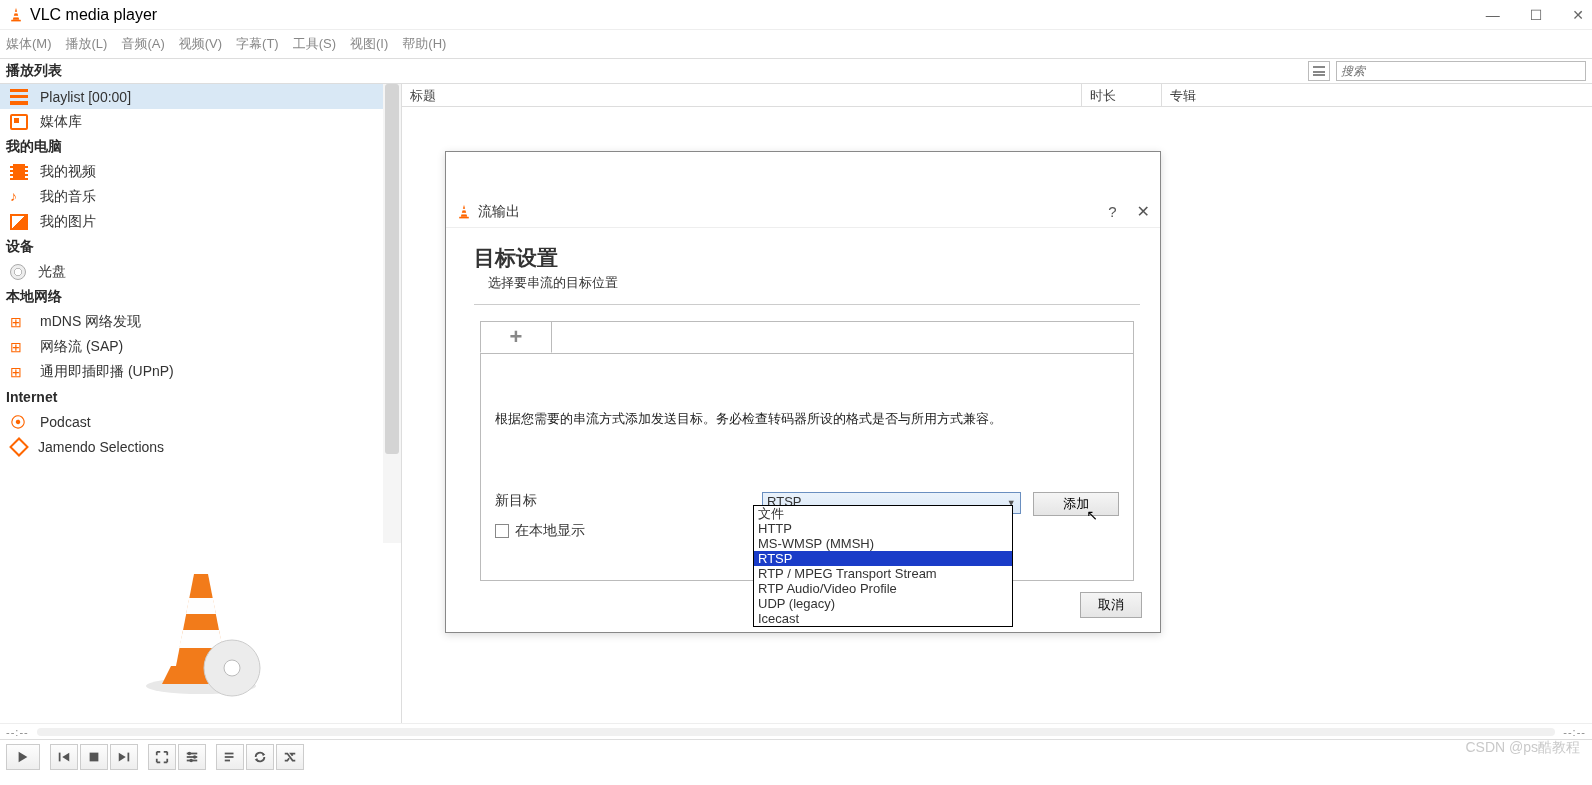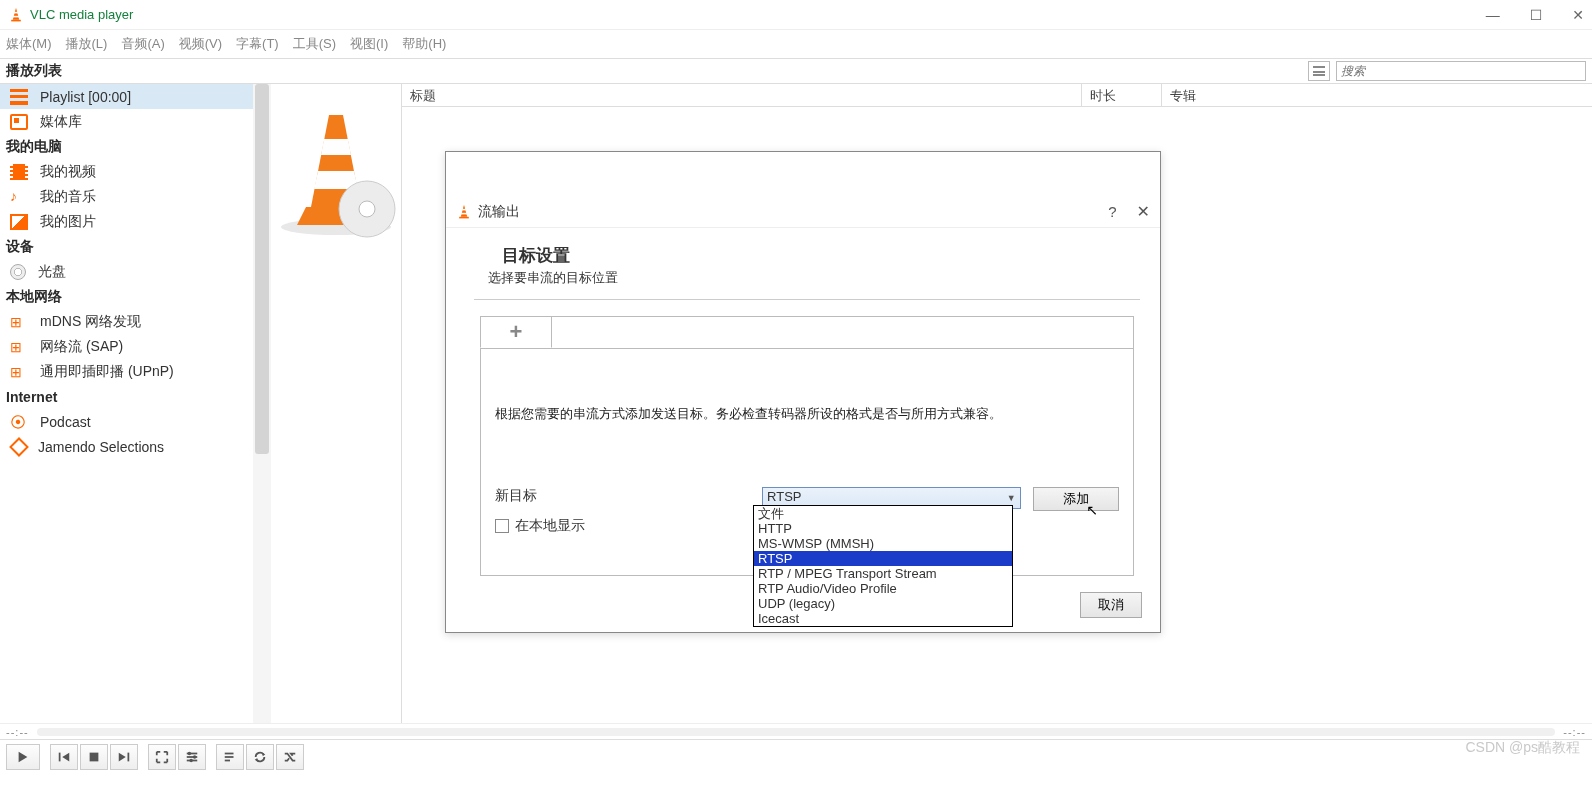--- a/index.html
+++ b/index.html
@@ -1,39 +1,39 @@
 <!DOCTYPE html>
 <html><head>
 <meta charset="utf-8">
 <style>
 * { box-sizing: border-box; margin: 0; padding: 0; font-family: "Microsoft YaHei", "Segoe UI", sans-serif; }
 body { width: 1592px; height: 785px; background: #fff; font-size: 13px; color: #333; overflow: hidden; position: relative; }
 
 
 .titlebar { height: 30px; display: flex; align-items: center; padding: 0 8px; border-bottom: 1px solid #eee; }
 .titlebar .vlc-cone { width: 16px; height: 16px; margin-right: 6px; }
-.titlebar .title { color: #15803d; font-size: 13px; flex: 1; }
+.titlebar .title { color: #000000; font-size: 16px; flex: 1; }
 .winbtns { display: flex; gap: 30px; color: #666; font-size: 14px; }
 .winbtns span { cursor: default; }
 
 
 .menubar { height: 28px; display: flex; align-items: center; padding: 0 6px; gap: 14px; color: #888; font-size: 13px; }
 .menubar span { cursor: default; }
 
 
 .topstrip { height: 26px; border-top: 1px solid #ddd; border-bottom: 1px solid #ddd; display: flex; align-items: center; padding: 0 6px; }
 .topstrip .plabel { font-weight: bold; color: #2b2b2b; font-size: 14px; }
 .viewbtn { width: 22px; height: 20px; border:1px solid #bbb; margin-left:auto; margin-right:6px; display:flex; align-items:center; justify-content:center; }
 .viewbtn .lines { width:12px; height:10px; border-top:2px solid #888; border-bottom:2px solid #888; position:relative;}
 .viewbtn .lines::after { content:""; position:absolute; top:3px; left:0; width:12px; height:2px; background:#888; }
 .search { width: 250px; height: 20px; border: 1px solid #bbb; padding: 0 4px; font-size: 12px; font-style: italic; color: #999; }
 
 
 .main { display: flex; height: 639px; }
-.sidebar { width: 402px; border-right: 1px solid #ddd; overflow: hidden; display:flex; }
+.sidebar { width: 402px; border-right: 1px solid #ddd; overflow: hidden; display:flex; flex-direction:column; }
 .sb-scroll { flex:1; overflow:hidden; position:relative; }
 .sb-item, .sb-cat { display: flex; align-items: center; height: 25px; padding: 0 6px; gap: 6px; font-size: 14px; }
 .sb-item { padding-left: 10px; }
 .sb-cat { font-weight: bold; color: #2b2b2b; }
 .sb-item.sel { background: #d9e8f5; }
 .sb-item .ind { padding-left: 26px; }
 .ic { width: 18px; height: 16px; display:inline-block; }
 .ic-list { background: linear-gradient(#f60 0 3px, transparent 3px 6px, #f60 6px 9px, transparent 9px 12px, #f60 12px 15px); }
 .ic-lib { border:2px solid #f60; border-radius:2px; position:relative; }
 .ic-lib::after{content:"";position:absolute;left:2px;top:2px;width:5px;height:5px;background:#f60;}
@@ -61,21 +61,21 @@
 .ch-dur { width:80px; }
 .ch-album { width:430px; border-right:none !important; }
 
 
 .dialog { position:absolute; left:445px; top:151px; width:716px; height:482px; background:#fff; border:1px solid #888; box-shadow:0 2px 8px rgba(0,0,0,0.15); z-index:50; }
 .dlg-title { height:32px; display:flex; align-items:center; padding:0 10px; border-bottom:1px solid #eee;margin-top:44px; }
 .dlg-title .t { font-size:14px; color:#333; flex:1; margin-left:6px;}
 .dlg-title .help { font-size:15px; color:#555; margin-right:20px; cursor:default;}
 .dlg-title .x { font-size:16px; color:#555; cursor:default;}
 .dlg-body { padding: 16px 20px 10px 28px; }
-.dlg-h { font-size:17px; font-weight:bold;margin-left:28px; }
+.dlg-h { font-size:21px; font-weight:bold; }
 .dlg-sub { font-size:13px; color:#333; margin-left:14px; margin-top:2px; }
 .dlg-hr { border:none; border-top:1px solid #ccc; margin:12px 0 16px; }
 .tabbox { border:1px solid #bbb; margin:0 6px; height:260px; position:relative; }
 .tab-plus { position:absolute; top:-1px; left:-1px; width:72px; height:32px; border:1px solid #bbb; border-bottom:1px solid #fff; background:#fff; display:flex; align-items:center; justify-content:center; font-size:22px; color:#888; font-weight:bold;}
 .tab-inner { position:absolute; top:31px; left:0; right:0; bottom:0; border-top:1px solid #bbb; padding:16px 14px;}
 .tab-inner .note { font-size:13px; color:#222; margin-top:40px; }
 .row-nd { display:flex; align-items:flex-start; margin-top:64px; }
 .row-nd .lbl { width:268px; font-size:14px; }
 .combo { width:260px; height:22px; border:1px solid #6a8fc0; background:linear-gradient(#eaf2fb,#dbe8f7); position:relative; font-family:"Courier New",monospace; font-size:13px; padding:1px 4px;}
 .combo .arrow { position:absolute; right:0; top:0; width:18px; height:100%; display:flex;align-items:center;justify-content:center; color:#555; font-size:9px;}

